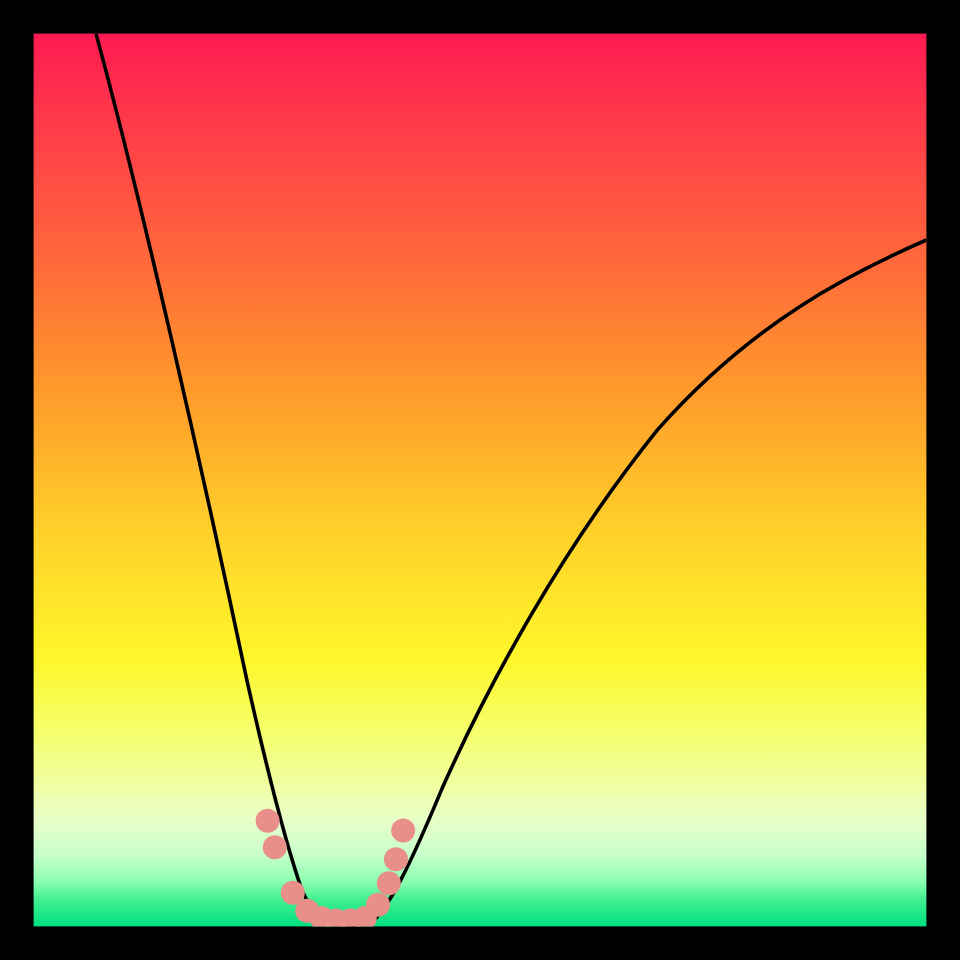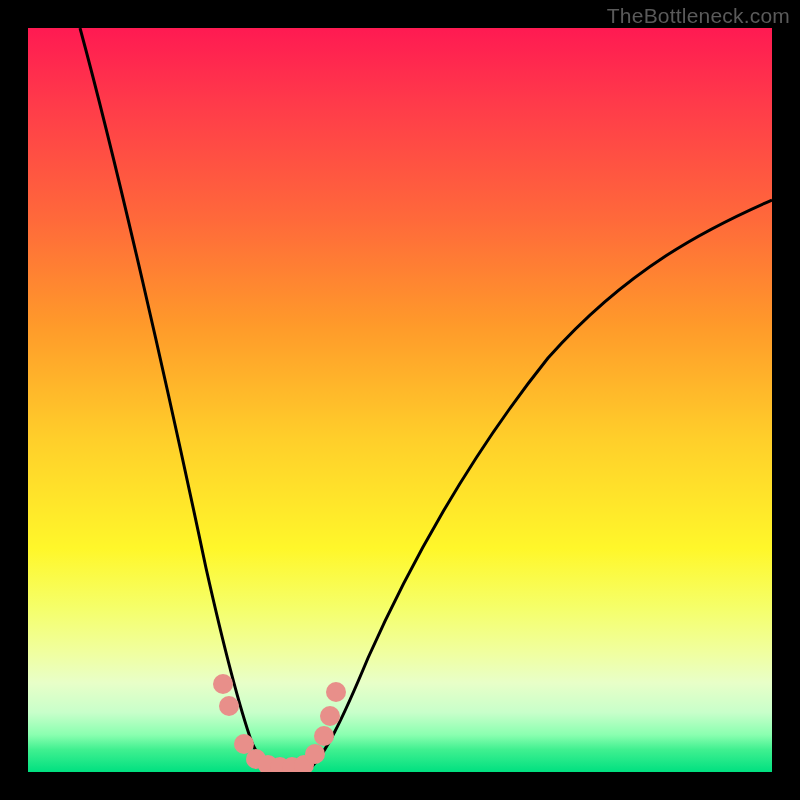--- a/index.html
+++ b/index.html
@@ -92,14 +92,13 @@
         <circle cx="276" cy="737" r="10"></circle>
         <circle cx="287" cy="726" r="10"></circle>
         <circle cx="296" cy="708" r="10"></circle>
         <circle cx="302" cy="688" r="10"></circle>
         <circle cx="308" cy="664" r="10"></circle>
       </g>
     </svg>
 
   </div>
 
-  <div class="attribution">TheBottleneck.com</div>
 </div>
 
 </body></html>

